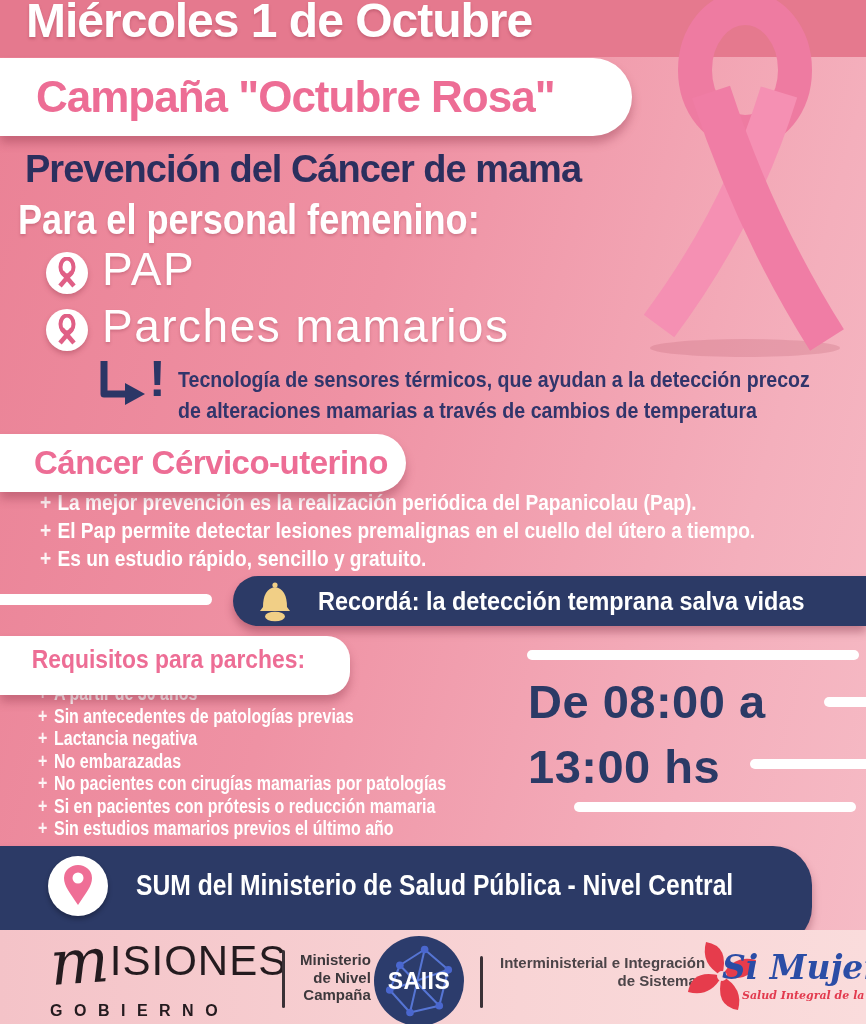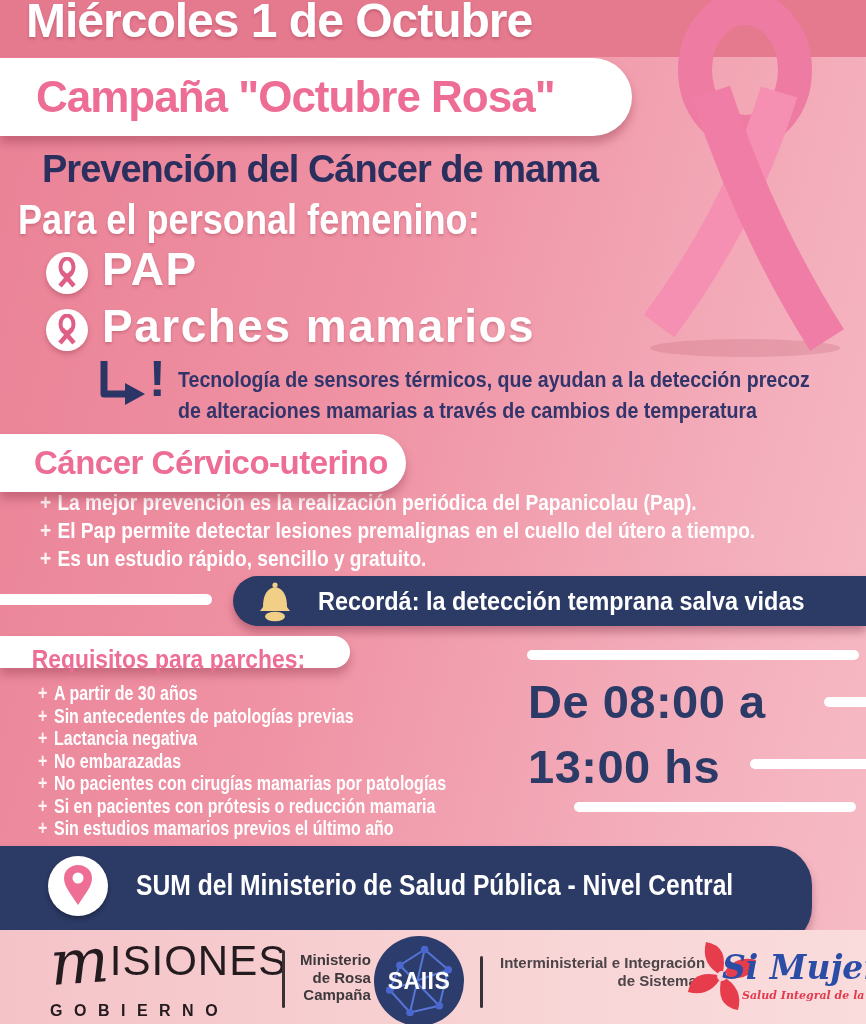--- a/index.html
+++ b/index.html
@@ -17,48 +17,48 @@
   .pill{
     background:#fff; border-radius:0 39px 39px 0;
     box-shadow:0 7px 10px rgba(140,50,70,.38); z-index:3;
   }
   .campaign-pill{ left:0; top:58px; width:632px; height:78px; }
   .campaign-label{
     display:block; line-height:78px; padding-left:36px; color:#ed6d95;
     font-size:44px; font-weight:bold; letter-spacing:-1px; white-space:nowrap;
   }
   .ribbon-wrap{ left:615px; top:-4px; width:250px; height:368px; z-index:1; }
-  .prevention-title{ left:42px; top:148px; color:#2b2f5e; font-size:38px; font-weight:bold; letter-spacing:-1px; z-index:2; white-space:nowrap;}
+  .prevention-title{ left:25px; top:148px; color:#2b2f5e; font-size:38px; font-weight:bold; letter-spacing:-1px; z-index:2; white-space:nowrap;}
   .audience-title{ left:18px; top:196px; color:#fff; font-size:42px; font-weight:bold;
     transform:scaleX(.86); transform-origin:left top; white-space:nowrap;
     text-shadow:0 2px 3px rgba(140,50,70,.3); z-index:2;}
   .service{ z-index:2; }
   .service-icon{ width:42px; height:42px; background:#fff; border-radius:50%;
     box-shadow:0 3px 5px rgba(140,50,70,.35); display:flex; align-items:center; justify-content:center;}
-  .service-label{ color:#fff; font-size:46px; font-weight:bold; letter-spacing:1.5px;
+  .service-label{ color:#fff; font-size:46px; font-weight:normal; letter-spacing:1.5px;
     text-shadow:0 2px 3px rgba(140,50,70,.3); white-space:nowrap;}
   .note-arrow{ left:97px; top:357px; z-index:2;}
   .exclam{ left:149px; top:350px; font-size:50px; font-weight:bold; color:#2b3666; z-index:2;}
   .note-text{ left:178px; top:364px; width:760px; color:#31356b; font-size:22px; font-weight:bold;
     line-height:31px; transform:scaleX(.89); transform-origin:left top; white-space:nowrap; z-index:2;}
   .cervico-pill{ left:0; top:434px; width:406px; height:58px; border-radius:0 29px 29px 0;}
   .cervico-title{ display:block; line-height:58px; padding-left:34px; color:#ed6d95;
     font-size:33px; font-weight:bold; letter-spacing:-0.5px; white-space:nowrap;}
   .bullet-list{ display:flex; flex-direction:column; z-index:2;}
   .cervico-list{ left:40px; top:489px; transform:scaleX(.87); transform-origin:left top;}
   .cervico-list .bullet-row{ line-height:28px; font-size:22px;}
   .bullet-row{ display:flex; color:#fff; font-weight:bold; white-space:nowrap;}
   .plus{ width:20px; color:#fdf3f4; }
   .speed-line{ background:#fff; border-radius:6px; z-index:2;}
   .reminder-banner{ left:233px; top:576px; width:633px; height:50px; background:#2c3a66;
     border-radius:27px 0 0 27px; box-shadow:0 6px 8px rgba(120,40,60,.4); z-index:2;}
   .reminder-text{ position:absolute; left:85px; top:0; line-height:50px; color:#fff;
     font-size:26px; font-weight:bold; transform:scaleX(.9); transform-origin:left top; white-space:nowrap;}
   .bell{ position:absolute; left:24px; top:5px;}
-  .requisitos-pill{ left:0; top:636px; width:350px; height:32px; border-radius:0 23px 23px 0;}
+  .requisitos-pill{ left:0; top:636px; width:350px; height:59px; border-radius:0 23px 23px 0;}
   .requisitos-title{ display:block; line-height:46px; padding-left:36px; color:#ed6d95;
     font-size:26px; font-weight:bold; transform:scaleX(.88); transform-origin:left center; white-space:nowrap;}
   .requisitos-list{ left:38px; top:682px; transform:scaleX(.8); transform-origin:left top;}
   .requisitos-list .bullet-row{ line-height:22.5px; font-size:20px;}
   .schedule-line{ color:#2b3a66; font-weight:bold; font-size:47px; letter-spacing:0.5px; z-index:2; white-space:nowrap;}
   .location-banner{ left:0; top:846px; width:812px; height:100px; background:#2c3a66;
     border-radius:0 39px 39px 0; box-shadow:0 6px 9px rgba(120,40,60,.4); z-index:2;}
   .pin-circle{ position:absolute; left:48px; top:10px; width:60px; height:60px; background:#fff;
     border-radius:50%; display:flex; align-items:center; justify-content:center;
     box-shadow:0 3px 5px rgba(0,0,10,.3);}
@@ -232,21 +232,21 @@
         <span class="misiones-initial">m</span>
         <span class="misiones-rest">ISIONES</span>
       </div>
       <div class="misiones-gob">GOBIERNO</div>
     </div>
 
     <div class="fdiv" style="left:282px; top:20px; height:58px;"></div>
 
     <div class="small-org" style="left:300px; top:21px;">
       <div>Ministerio</div>
-      <div>de Rosa</div>
+      <div>de Nivel</div>
       <div>Campaña</div>
     </div>
 
     <div class="saiis">
       <svg width="90" height="90" viewBox="0 0 80 80" style="position:absolute; left:0; top:0;">
         <g stroke="#5b7ce0" stroke-width="1.8" opacity="0.9">
           <line x1="23" y1="26" x2="45" y2="12"></line>
             <line x1="45" y1="12" x2="66" y2="30"></line>
           <line x1="66" y1="30" x2="58" y2="62"></line>
             <line x1="58" y1="62" x2="32" y2="68"></line>

